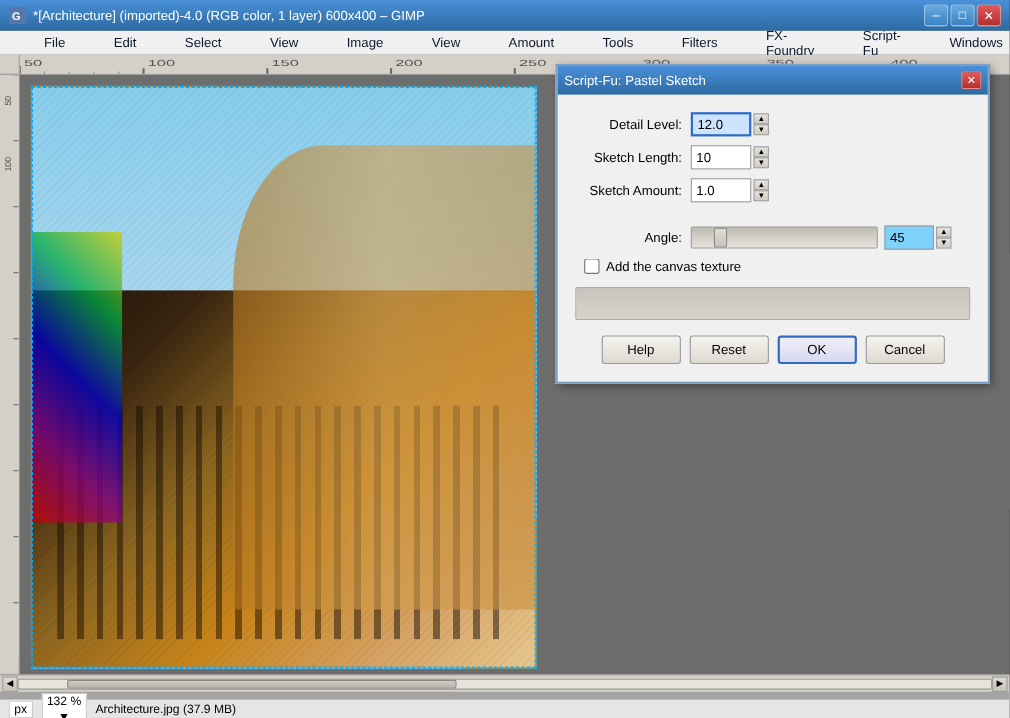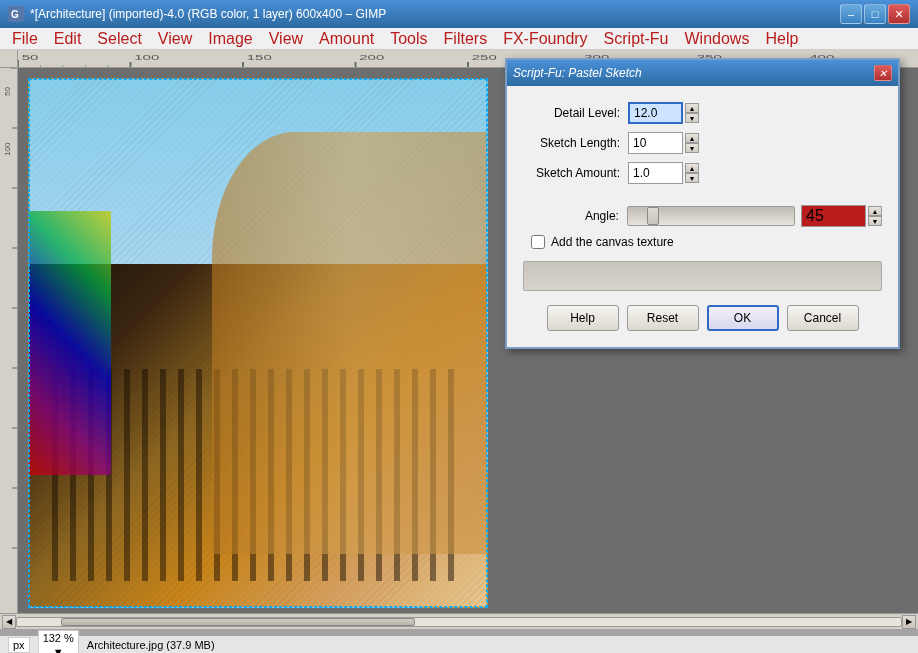--- a/index.html
+++ b/index.html
@@ -61,23 +61,24 @@
       background: #f0f0f0;
       height: 22px;
       display: flex;
       align-items: center;
       padding: 0 4px;
       border-bottom: 1px solid #ccc;
     }
     .menu-item {
       padding: 2px 8px;
       cursor: pointer;
-      font-size: 16px;
-      color: #b91c1c;
+      font-size: 12px;
+      color: #0f172a;
       border-radius: 2px;
+      margin-left: 28px;
     }
 
     
     .main-area {
       display: flex;
       flex-direction: column;
       height: calc(653px - 50px);
       background: #6d6d6d;
     }
 
@@ -244,21 +245,20 @@
       pointer-events: all;
     }
 
     .dialog-title-bar {
       background: linear-gradient(to bottom, #4a90d9, #2c6aa0);
       height: 26px;
       display: flex;
       align-items: center;
       padding: 0 6px;
       justify-content: space-between;
-      font-style: italic;
     }
     .dialog-title-text {
       color: white;
       font-size: 12px;
       font-weight: normal;
     }
     .dialog-close-btn {
       width: 18px;
       height: 16px;
       background: linear-gradient(to bottom, #e05a5a, #b03030);
@@ -368,25 +368,25 @@
     }
 
     .angle-value-group {
       display: flex;
       align-items: center;
       margin-left: 6px;
       gap: 2px;
     }
 
     .angle-value {
-      width: 65px;
+      width: 45px;
       height: 22px;
       border: 1px solid #999;
-      background: #b91c1c;
-      font-size: 16px;
+      background: #7dd3fc;
+      font-size: 12px;
       padding: 0 4px;
     }
 
     
     .checkbox-row {
       display: flex;
       align-items: center;
       margin-bottom: 12px;
       padding-left: 8px;
     }

